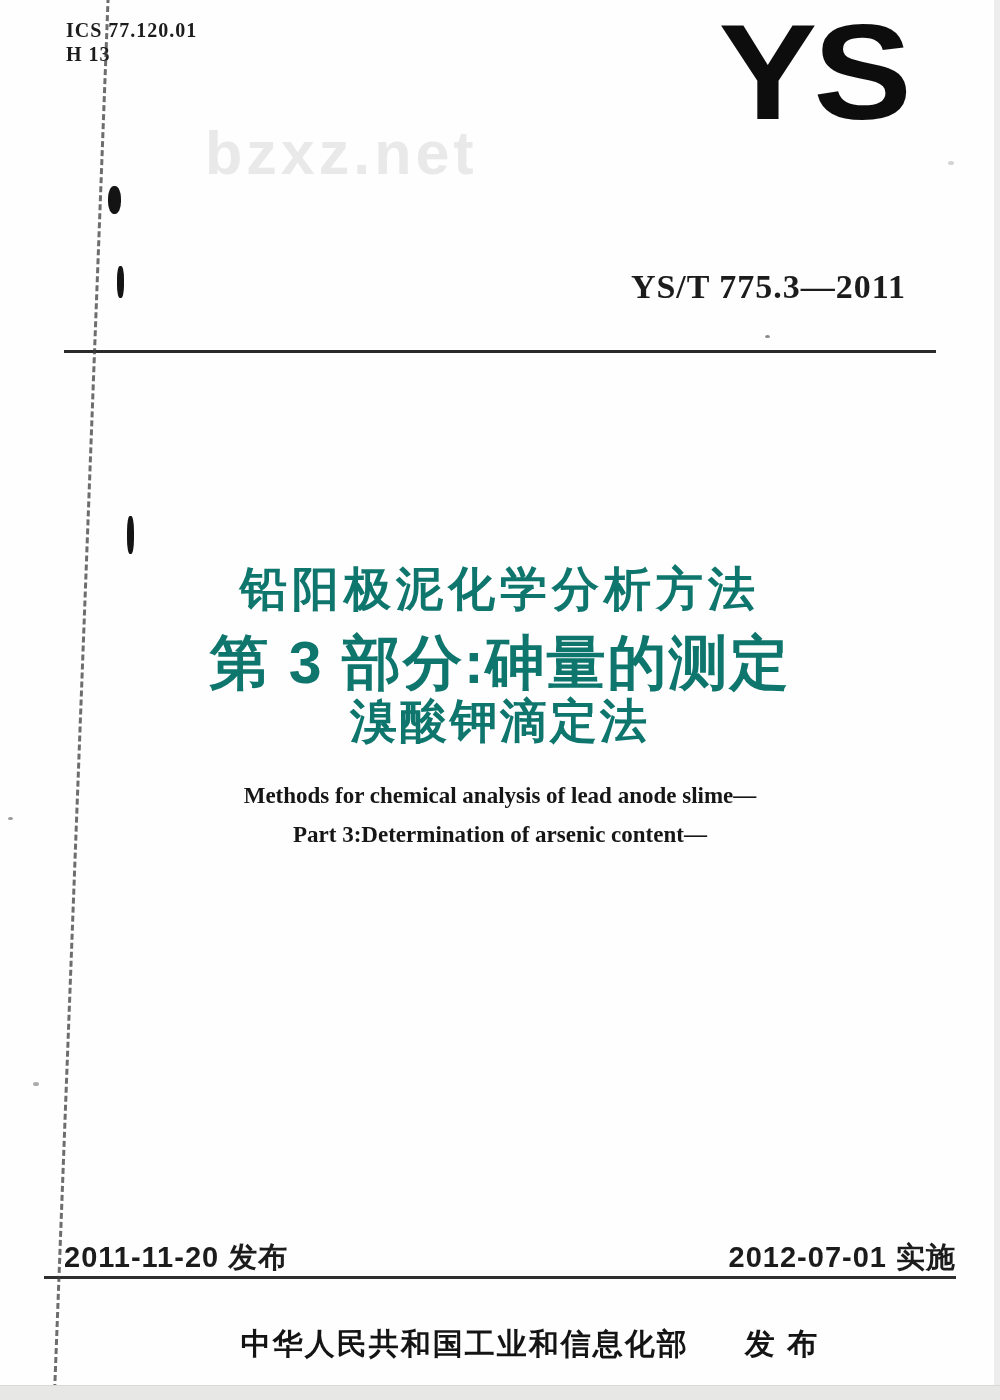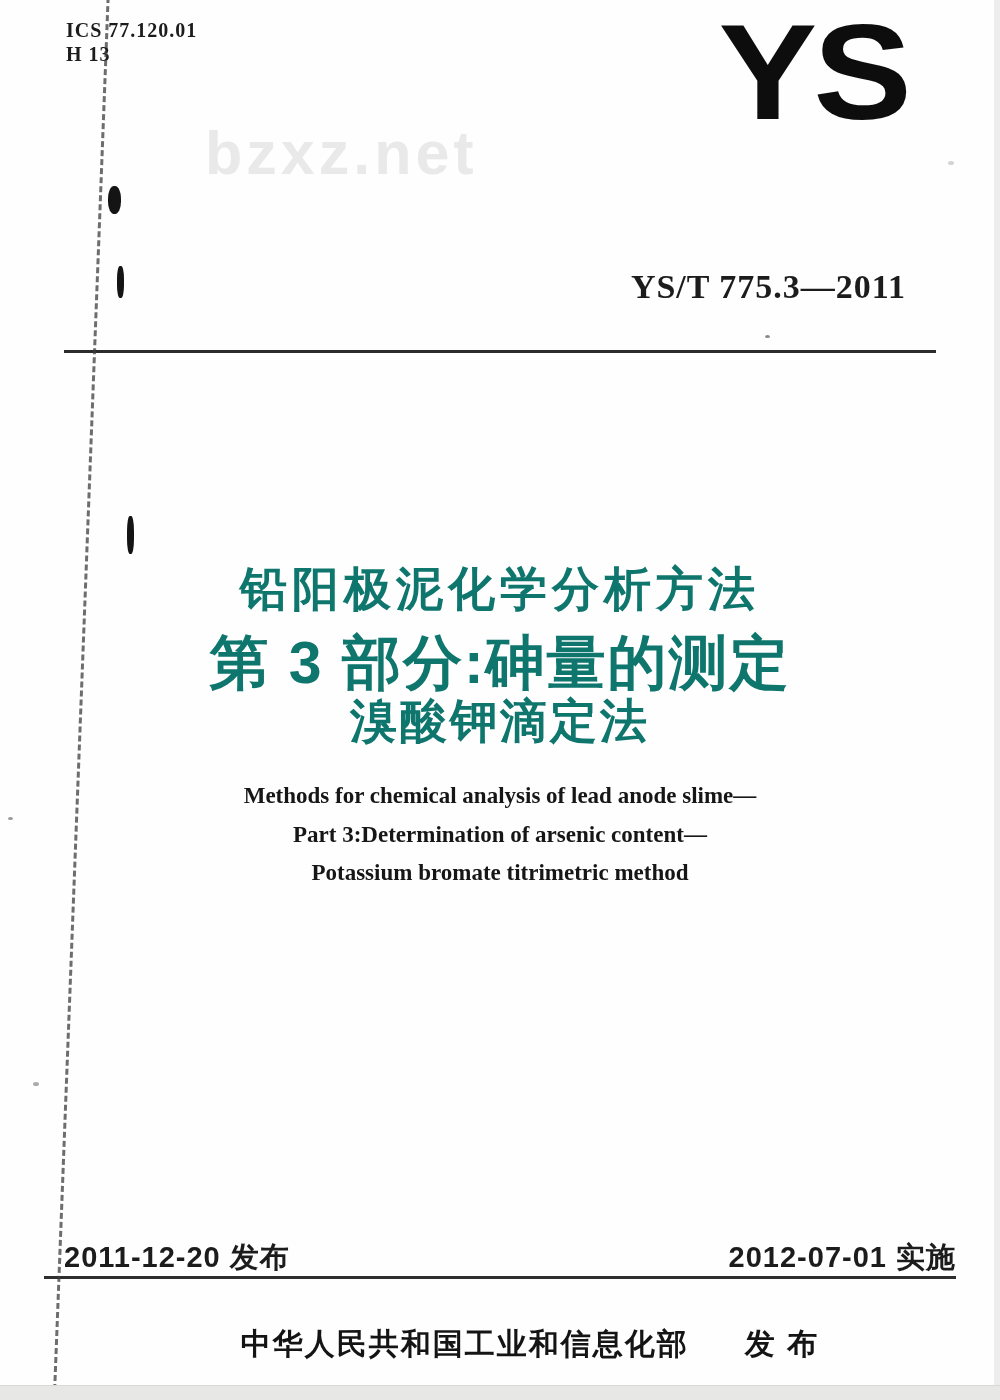--- a/index.html
+++ b/index.html
@@ -125,23 +125,22 @@
   <div class="std-no">YS/T 775.3—2011</div>
 
   <div class="rule-top"></div>
 
   <div class="cn-title cn-line1">铅阳极泥化学分析方法</div>
   <div class="cn-title cn-line2">第 3 部分:砷量的测定</div>
   <div class="cn-title cn-line3">溴酸钾滴定法</div>
 
   <div class="en-title en-line1">Methods for chemical analysis of lead anode slime—</div>
   <div class="en-title en-line2">Part 3:Determination of arsenic content—</div>
-  <div class="en-title en-line3">Potassium bromate titrimetric method</div>
 
-  <div class="date-issue">2011-12-20 发布</div>
+  <div class="date-issue">2011-11-20 发布</div>
   <div class="date-impl">2012-07-01 实施</div>
 
   <div class="rule-bottom"></div>
 
   <div class="publisher-row">
     <span>中华人民共和国工业和信息化部</span>
     <span>发  布</span>
   </div>
 
   <div class="fold-line"></div>

